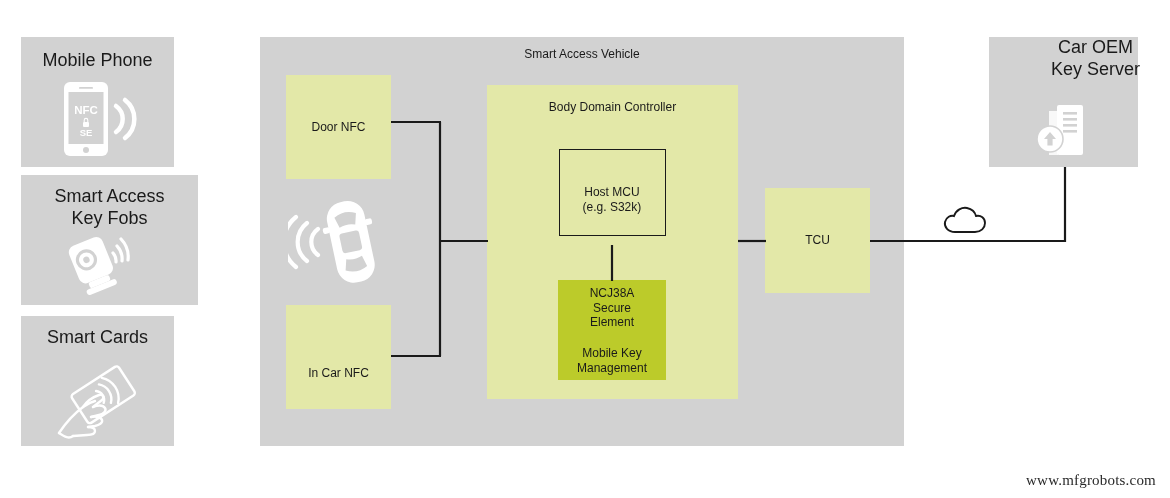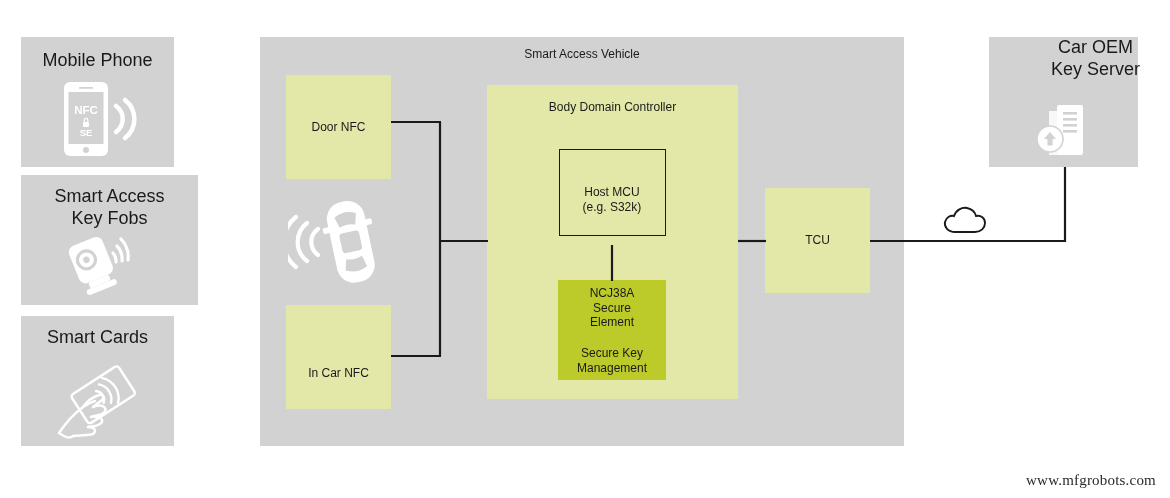--- a/index.html
+++ b/index.html
@@ -198,21 +198,21 @@
 
   <div class="box white-box" style="left:559px; top:142px; width:107px; height:87px;margin-top:7px;">
     <div class="centered-text lbl-17" style="left:0; top:0; width:103.8px; height:99.8px;">Host MCU
 (e.g. S32k)</div>
   </div>
 
   <div class="box olive-box" style="left:558px; top:280px; width:108px; height:100px;">
     <div class="label lbl-17" style="top:6px; left:0; width:108px;">NCJ38A
 Secure
 Element</div>
-    <div class="label lbl-small" style="top:66px; left:0; width:108px;">Secure Key
+    <div class="label lbl-small" style="top:66px; left:0; width:108px;">Mobile Key
 Management</div>
   </div>
 
   <div class="box yellow-box" style="left:765px; top:188px; width:105px; height:105px;">
     <div class="centered-text lbl-17" style="left:0; top:0; width:105px; height:105px;">TCU</div>
   </div>
 
   <div class="box gray-box" style="left:989px; top:37px; width:149px; height:130px;">
     <div class="label lbl-card" style="top:0;padding-left:32px;">Car OEM
 Key Server</div>

